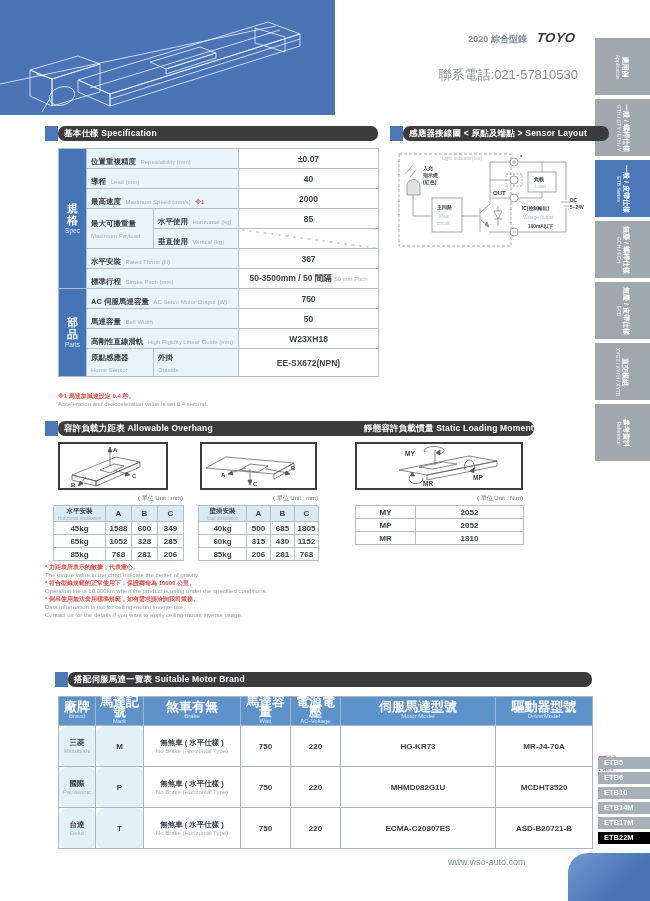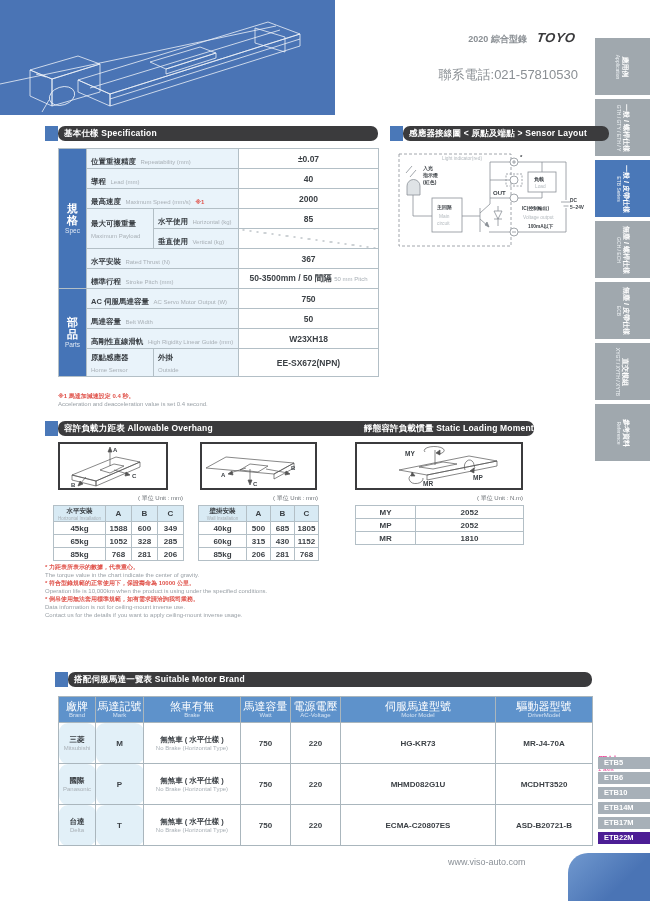--- a/index.html
+++ b/index.html
@@ -56,34 +56,34 @@
   .mini td { border:1px solid #b3bfc6; text-align:center; height:13px; font-size:8px; font-weight:700; background:#fff; padding:0; overflow:hidden; }
   .mini .mini-hd { background:#d8eaf4; height:16px; }
   .mini .mini-hd .zh { font-size:6.5px; }
   .mini .mini-hd .en { font-size:4.5px; display:block; line-height:5px; }
   .mini { border:1px solid #8b97a0; }
   .mt-key { background:#e9f3fa; }
 
   
   .motor-table { left:58px; top:696px; width:534px; border:1px solid #8b97a0; }
   .motor-table th { background:#5e92cb; color:#fff; height:26px; border:1px solid #aab6bd; font-weight:400; }
-  .motor-table th .mzh { display:block; font-size:11px; font-weight:400; line-height:10px; }
+  .motor-table th .mzh { display:block; font-size:13px; font-weight:700; line-height:10px; }
   .motor-table th .men { display:block; font-size:6px; line-height:8px; color:#d6e4f4; }
   .motor-table td { border:1px solid #aab6bd; height:41px; text-align:center; font-size:8px; font-weight:700; background:#fff; overflow:hidden; }
   .motor-table td.tint { background:#e2f0f8;border-radius:9px; }
   .motor-table .sub-en { display:block; font-size:6px; font-weight:400; color:#a9b0b6; line-height:8px; }
   .motor-table .cell-zh { display:block; font-size:7.5px; font-weight:700; line-height:9px; }
 
   
   .etb-head { left:598px; top:722px; width:47px; text-align:left; color:#ec4899;margin-top:33px; }
   .etb-head .g1 { font-size:10px; font-weight:700; line-height:11px; }
   .etb-head .g2 { font-size:6px; line-height:7px; }
   .etb-head .g3 { font-size:10px; font-weight:700; line-height:12px; }
   .etb-item { left:598px; width:52px; height:12px; line-height:12px; background:#a7b0b8; color:#fff; font-size:7.5px; font-weight:700; padding-left:6px; cursor:pointer; }
-  .etb-item.active { background:#4c1d95; }
+  .etb-item.active { background:#000000; }
 
   .site { left:448px; top:857px; font-size:9px; font-weight:400; color:#8a9097; }
   .corner { left:568px; top:853px; width:82px; height:48px; border-top-left-radius:20px; background:linear-gradient(135deg,#7199cf 0%,#4a74b5 65%); }
 
   svg text { font-family:"Liberation Sans","DejaVu Sans",sans-serif; }
 </style>
 </head>
 <body>
 
 <div class="abs banner">

